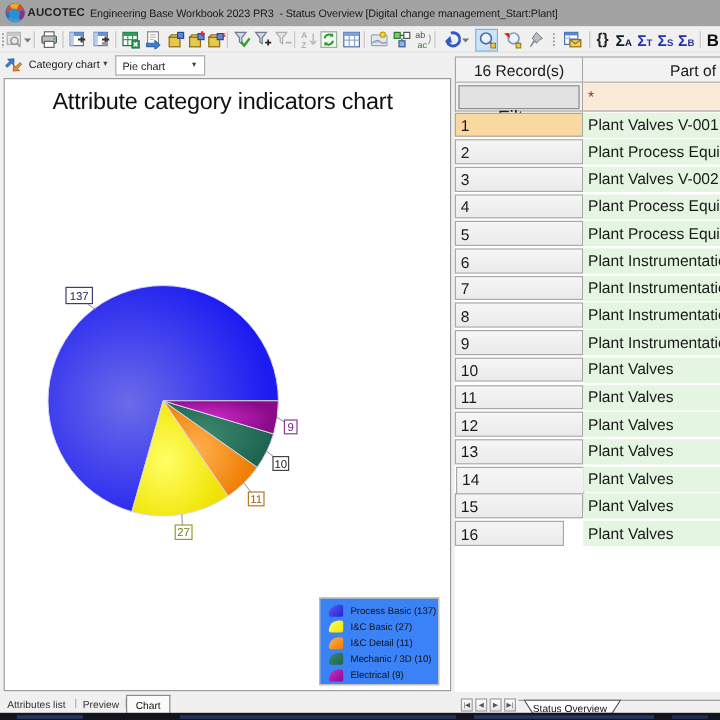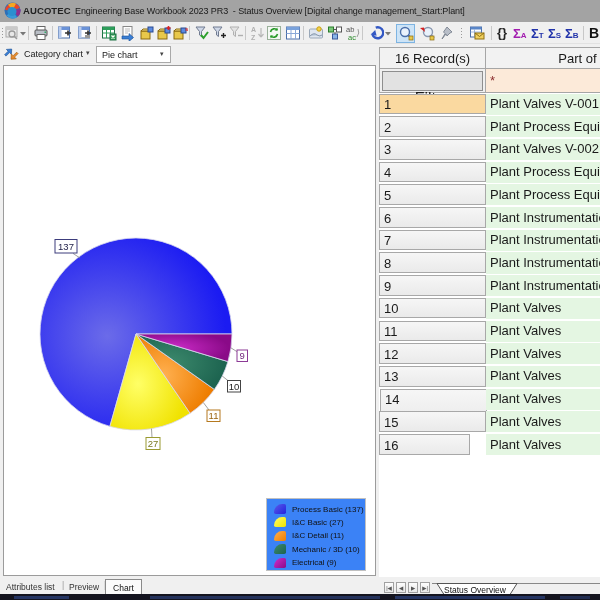--- a/index.html
+++ b/index.html
@@ -178,21 +178,21 @@
   <div class="grip" style="left:460px"></div>
   <svg class="tbi" style="left:469px" viewBox="0 0 16 16">
       <rect x="1.5" y="2" width="11" height="10" fill="#fff" stroke="#4a6ea9"></rect>
       <rect x="1.5" y="2" width="11" height="2.5" fill="#5a86c8"></rect>
       <path d="M1.5 7 h11 M5.5 4.5 v7.5" stroke="#8aa8d8" stroke-width="0.8"></path>
       <rect x="6" y="8" width="9" height="6" fill="#f0d060" stroke="#907010"></rect>
       <path d="M6 8 l4.5 3.5 l4.5 -3.5" fill="none" stroke="#907010"></path>
     </svg>
   <div class="tsep" style="left:491px"></div>
   <div class="abs" style="left:497px;top:3px;font-size:13px;font-weight:bold;color:#222">{}</div>
-  <div class="abs" style="left:513px;top:4px;font-size:13px;font-weight:bold;color:#a21caf">Σ<span style="font-size:8px">A</span></div>
+  <div class="abs" style="left:513px;top:4px;font-size:13px;font-weight:bold;color:#0f172a">Σ<span style="font-size:8px">A</span></div>
   <div class="abs" style="left:531px;top:4px;font-size:13px;font-weight:bold;color:#2233aa">Σ<span style="font-size:8px">T</span></div>
   <div class="abs" style="left:548px;top:4px;font-size:13px;font-weight:bold;color:#2233aa">Σ<span style="font-size:8px">S</span></div>
   <div class="abs" style="left:565px;top:4px;font-size:13px;font-weight:bold;color:#2233aa">Σ<span style="font-size:8px">B</span></div>
   <div class="tsep" style="left:583px"></div>
   <div class="abs" style="left:589px;top:3px;font-size:14px;font-weight:bold;color:#111">B</div>
 </div>
 
 <div id="charttools">
   <svg class="abs" style="left:4px;top:3px" width="15" height="15" viewBox="0 0 15 15">
     <path d="M2 6 L7 6 L7 3.5 L11 7 L7 10.5 L7 8 L2 8 Z" fill="#3a7fd5" stroke="#1a4f95" stroke-width="0.6" transform="rotate(-45 7 7) translate(0 -3)"></path>
@@ -200,20 +200,21 @@
   </svg>
   <span class="abs" style="left:24px;top:5px;font-size:9px;color:#1a1a1a">Category chart</span>
   <span class="abs" style="left:86px;top:5px;font-size:7px;color:#444">▾</span>
   <div class="abs" style="left:96px;top:2px;width:75px;height:17px;background:#fff;border:1px solid #a9a9a9">
     <span class="abs" style="left:5px;top:3px;font-size:9px;color:#1a1a1a">Pie chart</span>
     <span class="abs" style="left:63px;top:3px;font-size:7px;color:#444">▾</span>
   </div>
 </div>
 
 <div id="chartarea">
+  <div id="charttitle">Attribute category indicators chart</div>
   <svg class="abs" style="left:0;top:0" width="371" height="509" viewBox="0 0 371 509">
     <defs>
       <radialGradient id="gBlue" cx="0.35" cy="0.52" r="0.62">
         <stop offset="0" stop-color="#6b6be9"></stop>
           <stop offset="1" stop-color="#1b1bf2"></stop>
       </radialGradient>
       <radialGradient id="gYellow" cx="0.35" cy="0.52" r="0.62">
         <stop offset="0" stop-color="#ffff66"></stop>
           <stop offset="1" stop-color="#f0e200"></stop>
       </radialGradient>

